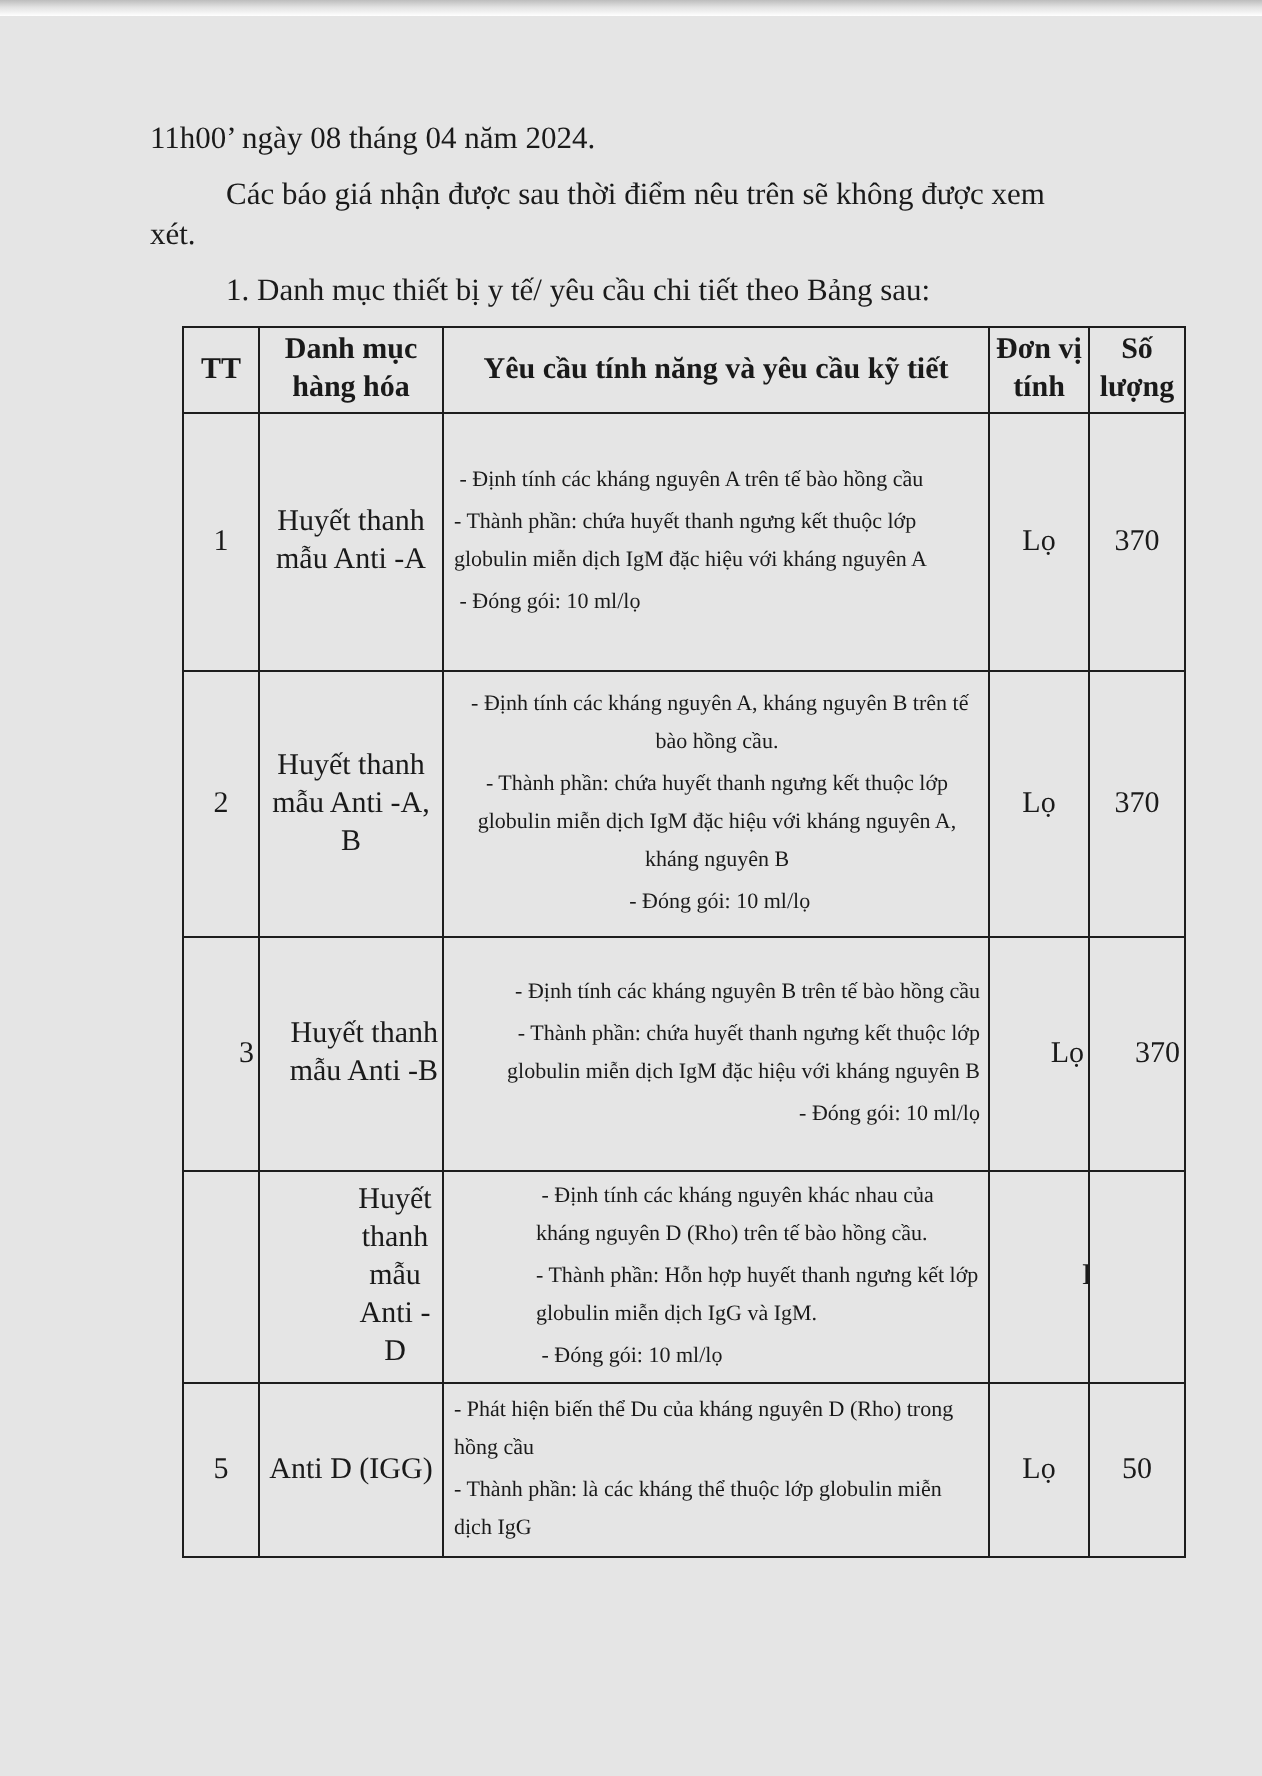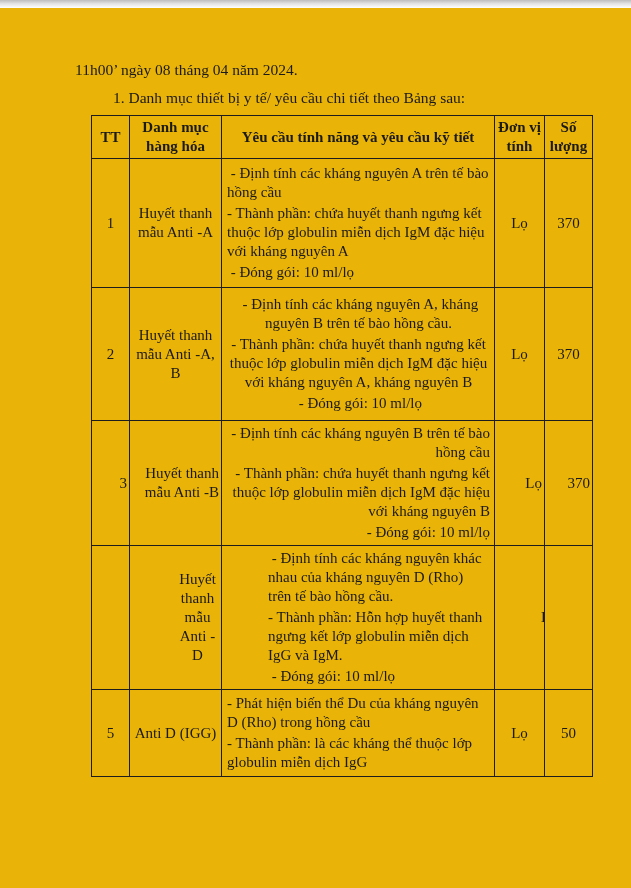--- a/index.html
+++ b/index.html
@@ -6,21 +6,21 @@
     margin: 0;
     padding: 0;
     background: #ffffff;
     font-family: "Liberation Serif", "DejaVu Serif", serif;
     color: #1a1a1a;
   }
   .page {
     position: relative;
     width: 631px;
     height: 888px;
-    background: #eab308;
+    background: #e5e5e5;
     overflow: hidden;
   }
   .top-edge {
     position: absolute;
     top: 0; left: 0;
     width: 100%;
     height: 8px;
     background: linear-gradient(#bdbdbd 0%, #e2e2e2 45%, #ffffff 100%);
   }
   .doc {
@@ -58,21 +58,21 @@
   }
   td.c {
     text-align: center;
     vertical-align: middle;
     font-size: 15px;
     line-height: 19px;
     padding: 2px 2px;
   }
   td.specs {
     vertical-align: middle;
-    font-size: 15px;
+    font-size: 11px;
     line-height: 19px;
     padding: 3px 4px 3px 5px;
   }
   td.specs .spec-line {
     white-space: pre-wrap;
     margin-bottom: 2px;
   }
   td.specs .spec-line:last-child { margin-bottom: 0; }
   tr.r0 td { height: 122px; }
   tr.r1 td { height: 126px; text-align: center; }
@@ -81,20 +81,21 @@
   tr.r4 td { height: 80px; }
 </style>
 </head>
 <body>
 
 <div class="page">
   <div class="top-edge"></div>
 
   <div class="doc">
     <p>11h00’ ngày 08 tháng 04 năm 2024.</p>
+    <p class="ind">Các báo giá nhận được sau thời điểm nêu trên sẽ không được xem xét.</p>
     <p class="ind">1. Danh mục thiết bị y tế/ yêu cầu chi tiết theo Bảng sau:</p>
 
     <table class="items">
       <colgroup>
         <col style="width:38px">
         <col style="width:92px">
         <col style="width:273px">
         <col style="width:50px">
         <col style="width:48px">
       </colgroup>

